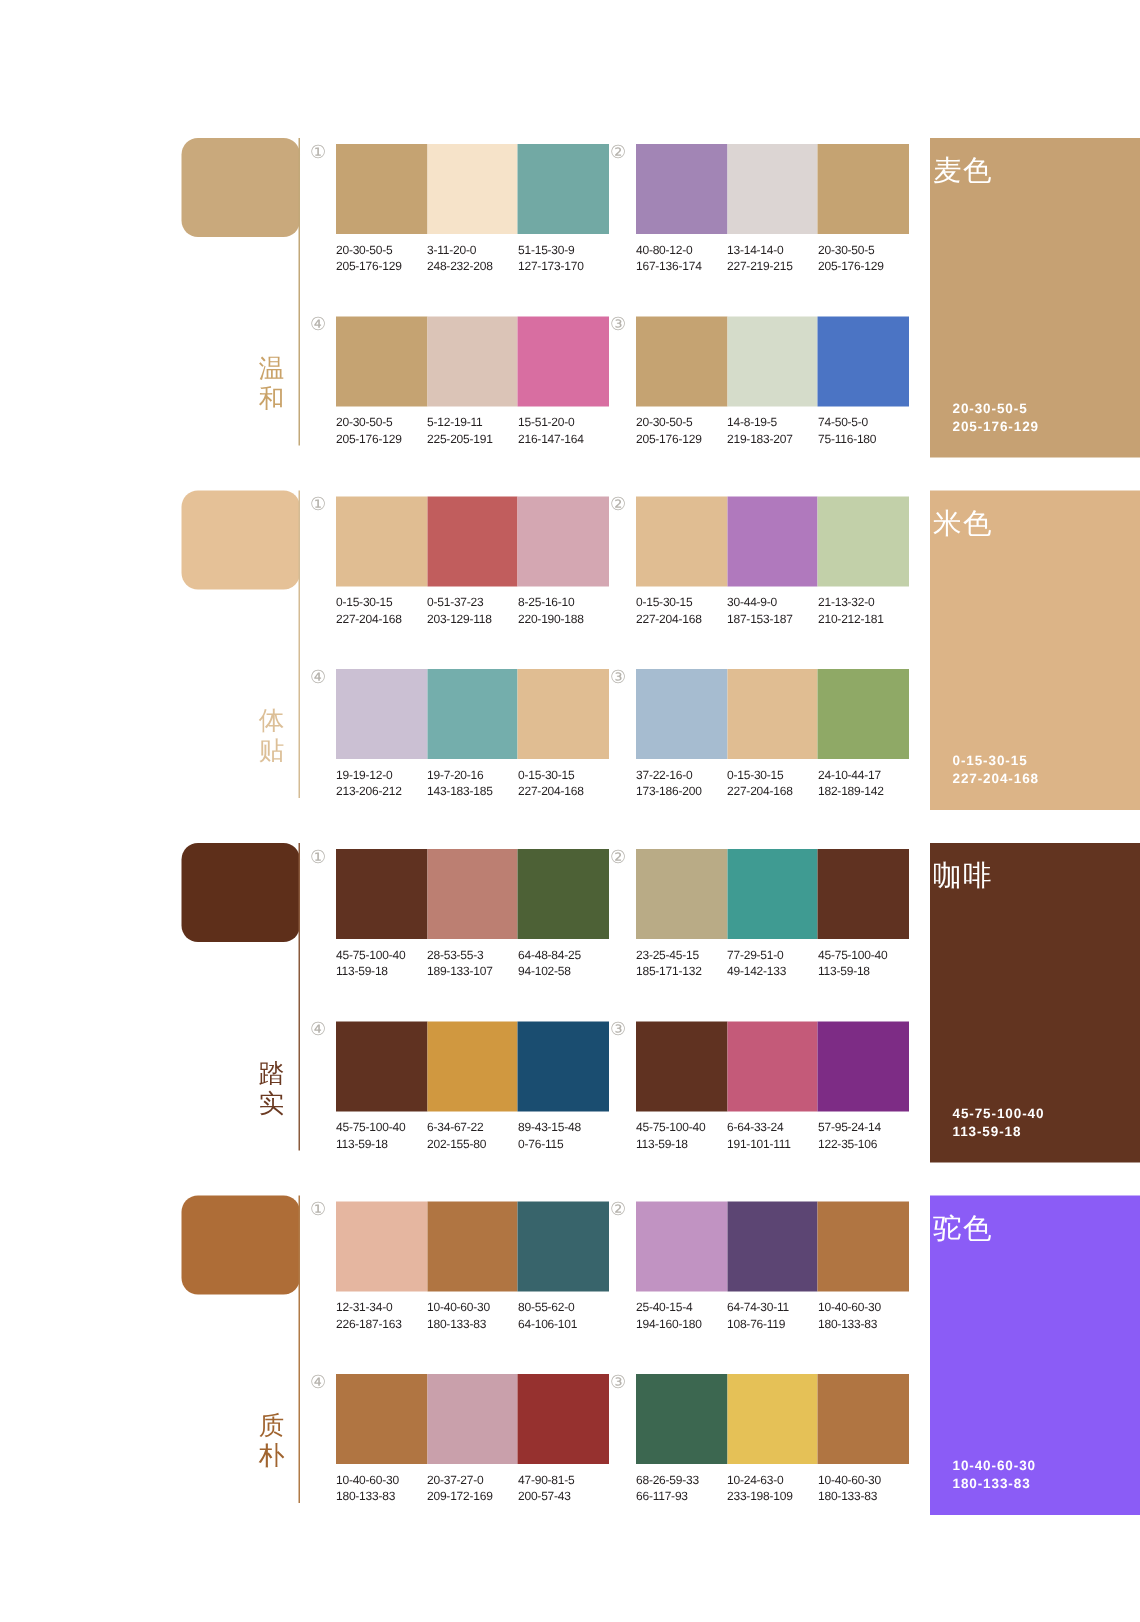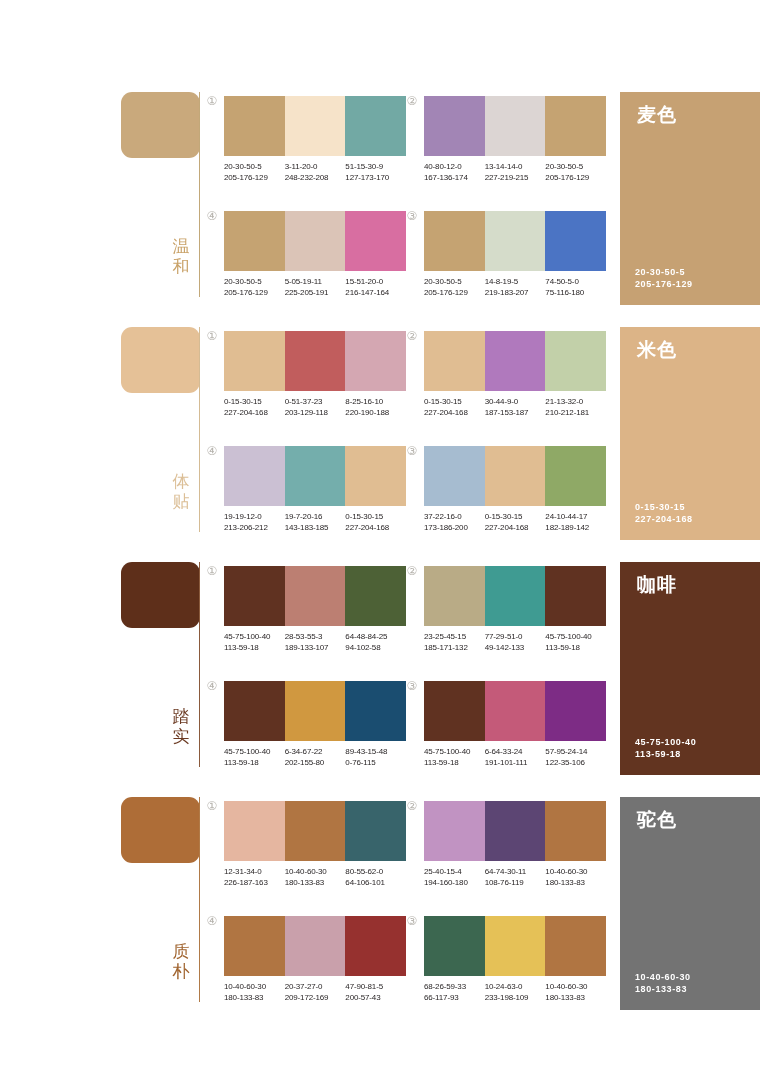--- a/index.html
+++ b/index.html
@@ -115,26 +115,26 @@
   
   .feature {
     position: absolute;
     left: 620px;
     top: 4px;
     width: 140px;
     height: 213px;
   }
   .feature-name {
     position: absolute;
-    left: 17px;
+    left: 2px;
     top: 11px;
     font-family: "DejaVu Sans", "Liberation Sans", sans-serif;
     font-size: 19px;
     line-height: 22px;
-    font-weight: 700;
+    font-weight: 400;
     color: #ffffff;
     letter-spacing: 1px;
   }
   .feature-codes {
     position: absolute;
     left: 15px;
     bottom: 15px;
     font-family: "Liberation Sans", sans-serif;
     font-size: 9px;
     line-height: 12px;
@@ -203,21 +203,21 @@
           <div class="swatch" style="background: rgb(197, 163, 114);"></div>
           <div class="swatch" style="background: rgb(219, 196, 183);"></div>
           <div class="swatch" style="background: rgb(216, 110, 161);"></div>
         </div>
         <div class="labels">
           <div class="labelcell">
             <span class="cmyk">20-30-50-5</span>
             <span class="rgb">205-176-129</span>
           </div>
           <div class="labelcell">
-            <span class="cmyk">5-05-19-11</span>
+            <span class="cmyk">5-12-19-11</span>
             <span class="rgb">225-205-191</span>
           </div>
           <div class="labelcell">
             <span class="cmyk">15-51-20-0</span>
             <span class="rgb">216-147-164</span>
           </div>
         </div>
       </div>
       <div class="group g3">
         <div class="marker">③</div>
@@ -537,21 +537,21 @@
           <div class="labelcell">
             <span class="cmyk">10-24-63-0</span>
             <span class="rgb">233-198-109</span>
           </div>
           <div class="labelcell">
             <span class="cmyk">10-40-60-30</span>
             <span class="rgb">180-133-83</span>
           </div>
         </div>
       </div>
-      <div class="feature" style="background: #737373;">
+      <div class="feature" style="background: #8b5cf6;">
         <div class="feature-name">驼色</div>
         <div class="feature-codes">
           <span>10-40-60-30</span>
           <span>180-133-83</span>
         </div>
       </div>
     </div>
   </div>
 
 </body></html>

